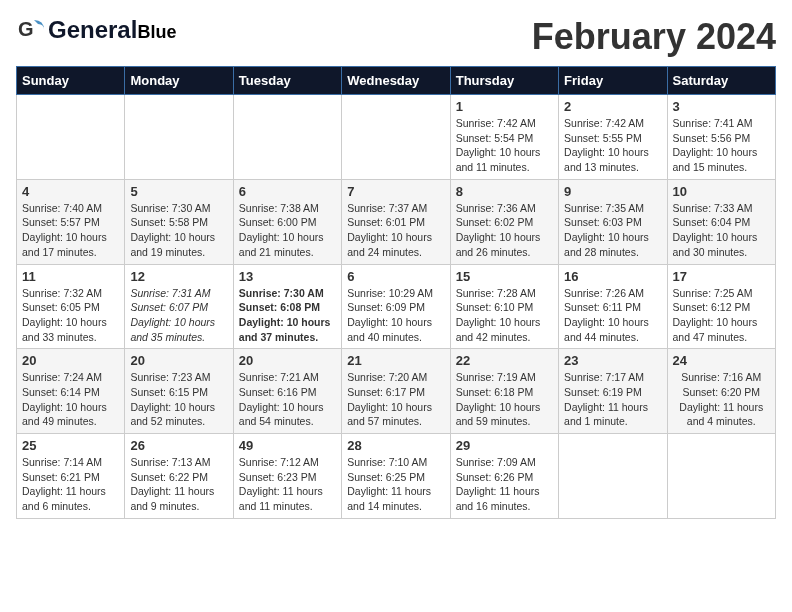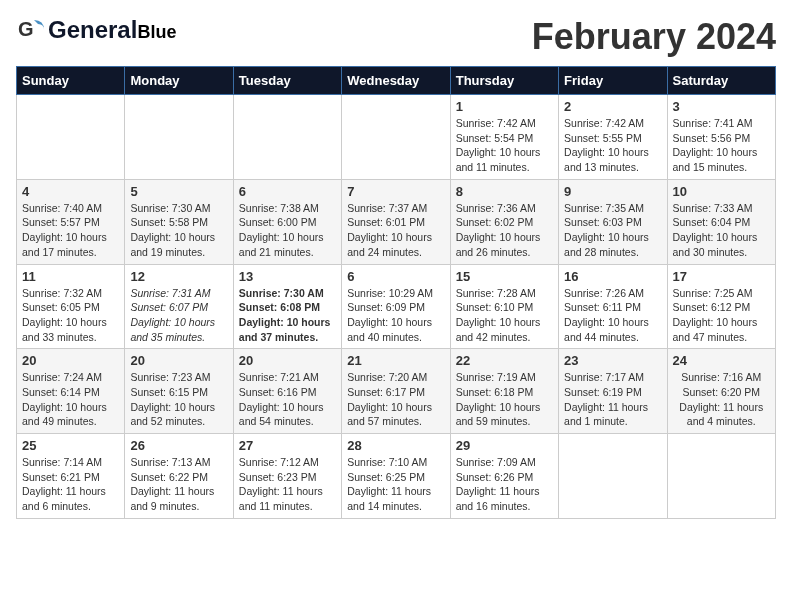--- a/index.html
+++ b/index.html
@@ -288,21 +288,21 @@
 and 6 minutes.</div>
         </td>
         <td>
           <div class="day-number">26</div>
           <div class="day-info" style="white-space: pre-line;">Sunrise: 7:13 AM
 Sunset: 6:22 PM
 Daylight: 11 hours
 and 9 minutes.</div>
         </td>
         <td>
-          <div class="day-number">27</div>
+          <div class="day-number">49</div>
           <div class="day-info" style="white-space: pre-line;">Sunrise: 7:12 AM
 Sunset: 6:23 PM
 Daylight: 11 hours
 and 11 minutes.</div>
         </td>
         <td>
           <div class="day-number">28</div>
           <div class="day-info" style="white-space: pre-line;">Sunrise: 7:10 AM
 Sunset: 6:25 PM
 Daylight: 11 hours

